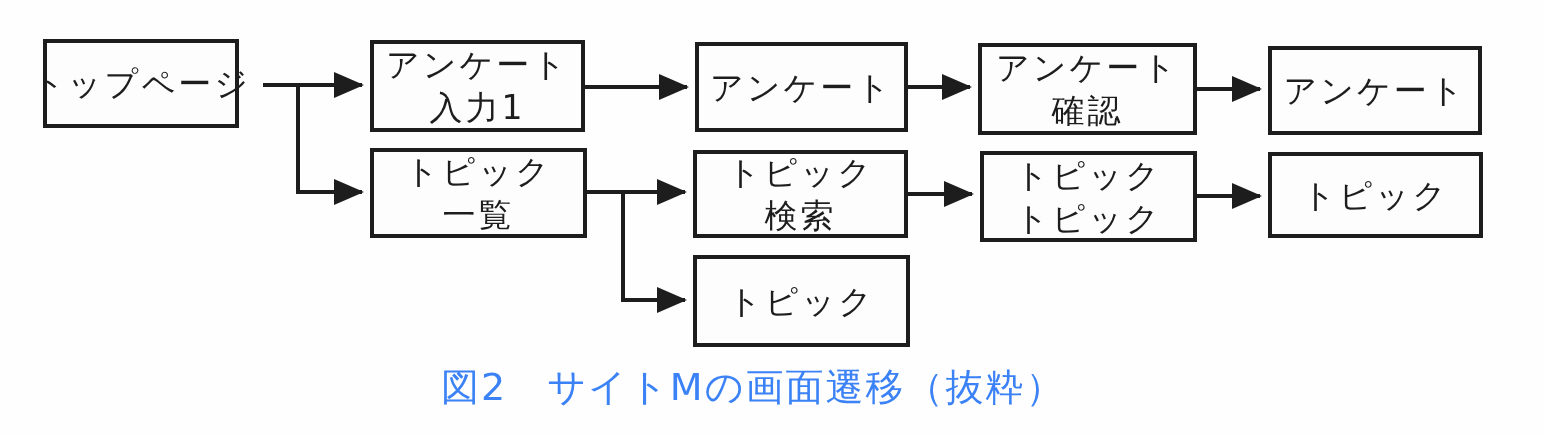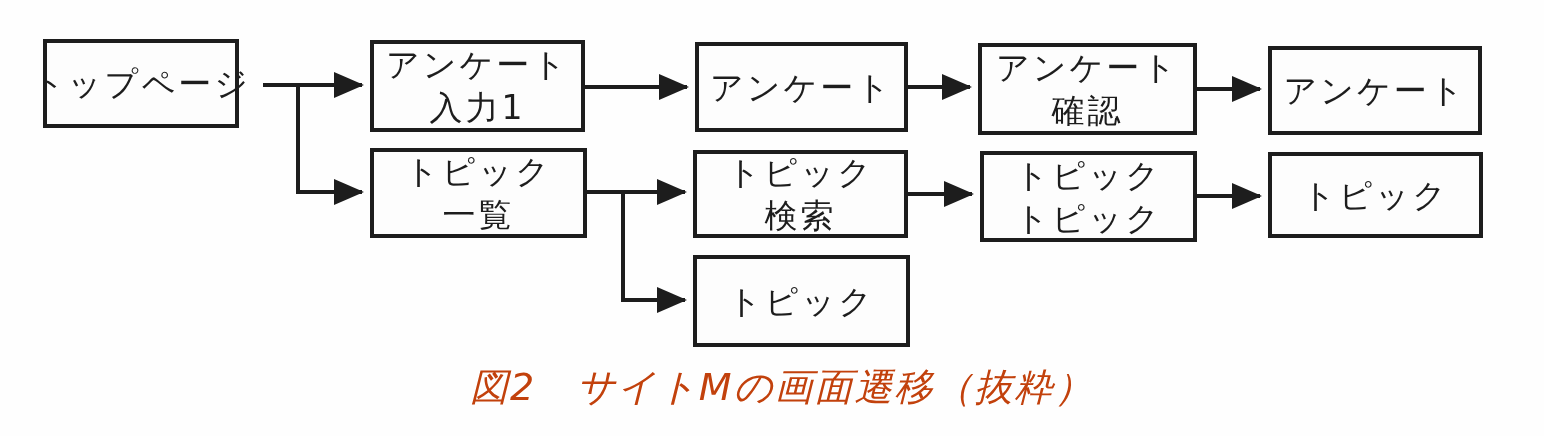--- a/index.html
+++ b/index.html
@@ -46,28 +46,27 @@
   .n-survey-confirm      { left: 978px; top:  43px; width: 219px; height:  92px; }
   .n-survey-send-complete{ left:1268px; top:  46px; width: 214px; height:  89px; }
   .n-topic-list          { left: 370px; top: 148px; width: 217px; height:  90px; }
   .n-topic-search        { left: 693px; top: 150px; width: 215px; height:  88px; }
   .n-topic-search-results{ left: 980px; top: 151px; width: 217px; height:  91px; }
   .n-topic-from-results  { left:1268px; top: 152px; width: 215px; height:  86px; }
   .n-topic-from-list     { left: 693px; top: 255px; width: 217px; height:  92px; }
 
   .caption {
     position: absolute;
-    left: 470px;
+    left: 441px;
     top: 364px;
     font-size: 38px;
     line-height: 46px;
     letter-spacing: 2px;
-    color: #c2410c;
+    color: #3b82f6;
     white-space: nowrap;
-    font-style: italic;
   }
 </style>
 </head>
 <body>
 
 <div class="page">
 
   <svg class="connector-layer" viewBox="0 0 1544 436" xmlns="http://www.w3.org/2000/svg">
     <defs>
       <marker id="arrow" markerUnits="userSpaceOnUse" markerWidth="32" markerHeight="28" refX="28" refY="13" orient="auto">

